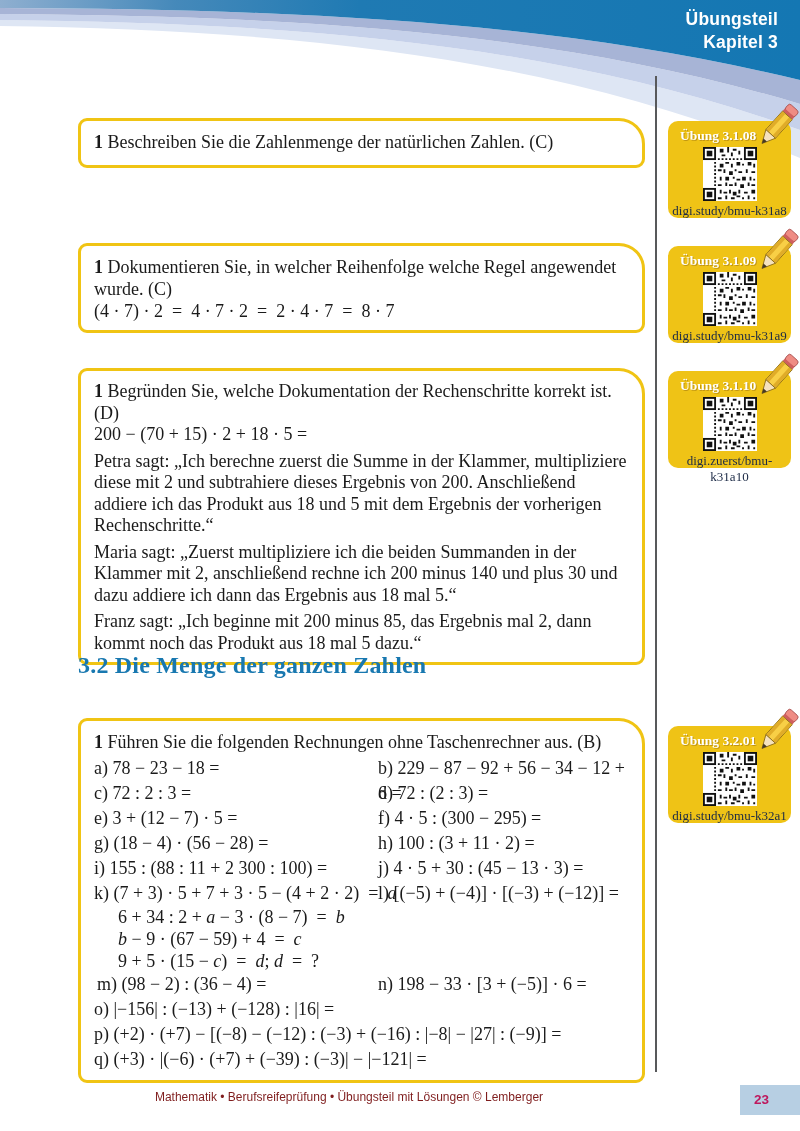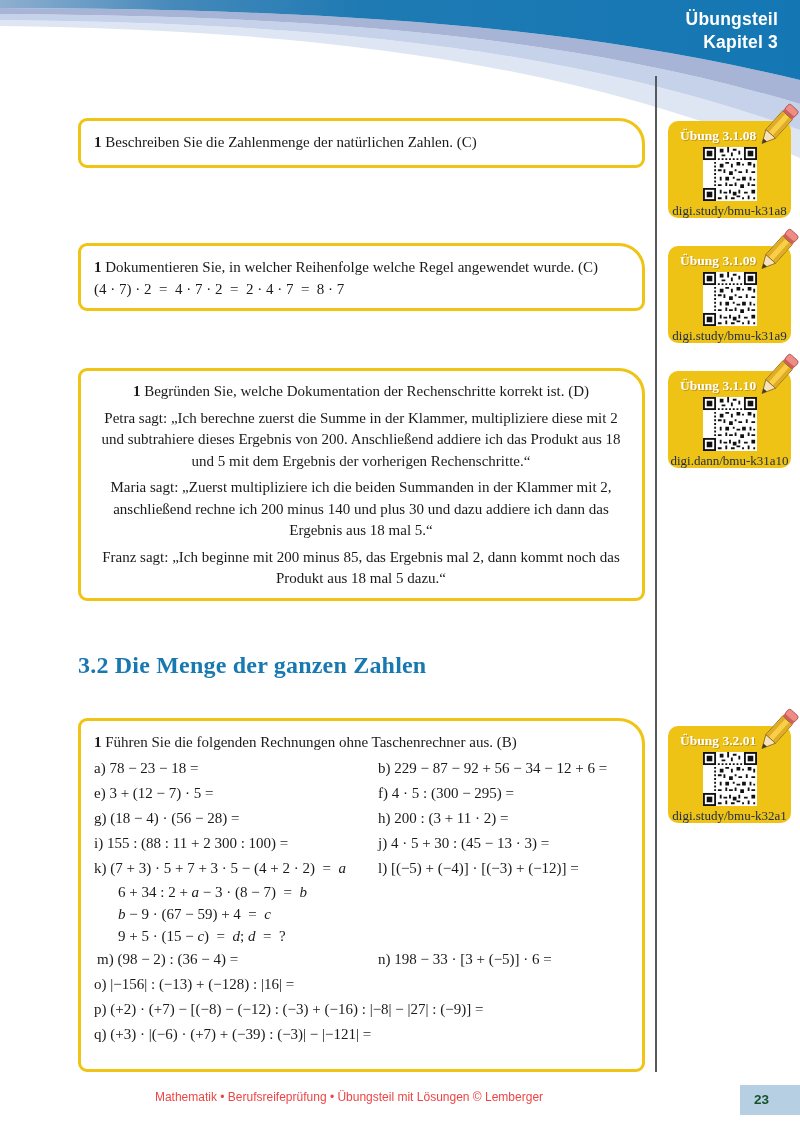--- a/index.html
+++ b/index.html
@@ -11,21 +11,21 @@
   .hdr-title{position:absolute;top:8px;right:22px;text-align:right;color:#fff;
              font-family:"Liberation Sans",sans-serif;font-weight:bold;
              font-size:17.5px;line-height:23px;letter-spacing:.2px;}
 
   
   .vline{position:absolute;left:655px;top:76px;width:2px;height:996px;background:#58595b;}
 
   
   .exbox{position:absolute;left:78px;width:567px;box-sizing:border-box;
          border:3px solid #f0c414;border-radius:9px 26px 9px 9px;background:#fff;
-         padding:10px 14px 8px 13px;font-size:15px;line-height:22px;}
+         padding:10px 14px 8px 13px;font-size:18px;line-height:22px;}
   .exbox .num{font-weight:bold;}
   .formula{white-space:pre-wrap;}
   .para{margin-top:5px;}
 
   
   .b4-title{margin-bottom:3px;}
   .row{position:relative;line-height:25px;}
   .col-l{display:inline-block;}
   .col-r{position:absolute;left:284px;top:0;white-space:pre-wrap;}
   .itemline{white-space:pre-wrap;}
@@ -42,25 +42,25 @@
   .tab-label{margin:7px 0 0 12px;color:#fff;font-weight:bold;font-size:13.5px;
              text-shadow:1px 1px 0 #c09512;}
   .qr{display:block;width:54px;height:54px;margin:3px auto 0;}
   .tab-url{text-align:center;font-size:13px;color:#1c2a46;margin-top:2px;}
   .pencil{position:absolute;right:-6px;top:-22px;width:46px;height:52px;
           transform:rotate(42deg);transform-origin:50% 60%;}
   .pencil svg{width:18px;height:50px;display:block;margin:0 auto;}
 
   
   .footer-text{position:absolute;left:0;right:110px;top:1090px;text-align:center;
-               font-family:"Liberation Sans",sans-serif;font-size:12px;color:#ef4444;margin-left:8px;}
+               font-family:"Liberation Sans",sans-serif;font-size:12px;color:#7f1d1d;margin-left:8px;}
   .page-num{position:absolute;left:740px;top:1085px;width:60px;height:30px;
             background:#b7cfe3;box-sizing:border-box;padding-left:14px;
             font-family:"Liberation Sans",sans-serif;font-weight:bold;
-            font-size:13.5px;line-height:30px;color:#14532d;}
+            font-size:13.5px;line-height:30px;color:#be185d;}
   .defs-holder{position:absolute;width:0;height:0;overflow:hidden;}
 </style>
 </head>
 <body>
 
 <svg class="defs-holder" aria-hidden="true">
   <defs>
     <g id="qr-sym">
       <rect x="-1.5" y="-1.5" width="32" height="32" fill="#fff"></rect>
       <g fill="#111">
@@ -125,43 +125,48 @@
 
   <div class="exbox" style="top:118px;min-height:50px;">
     <div><span class="num">1</span> <span>Beschreiben Sie die Zahlenmenge der natürlichen Zahlen. (C)</span></div>
   </div>
 
   <div class="exbox" style="top:243px;min-height:68px;">
     <div><span class="num">1</span> <span>Dokumentieren Sie, in welcher Reihenfolge welche Regel angewendet wurde. (C)</span></div>
     <div class="formula">(4 · 7) · 2  =  4 · 7 · 2  =  2 · 4 · 7  =  8 · 7</div>
   </div>
 
-  <div class="exbox" style="top:368px;min-height:228px;line-height:21.5px;text-align:center;">
+  <div class="exbox" style="top:368px;min-height:228px;line-height:21.5px;">
     <div><span class="num">1</span> <span>Begründen Sie, welche Dokumentation der Rechenschritte korrekt ist. (D)</span></div>
+    <div class="formula">200 − (70 + 15) · 2 + 18 · 5 =</div>
     <div class="para">Petra sagt: „Ich berechne zuerst die Summe in der Klammer, multipliziere diese mit 2 und subtrahiere dieses Ergebnis von 200. Anschließend addiere ich das Produkt aus 18 und 5 mit dem Ergebnis der vorherigen Rechenschritte.“</div>
     <div class="para">Maria sagt: „Zuerst multipliziere ich die beiden Summanden in der Klammer mit 2, anschließend rechne ich 200 minus 140 und plus 30 und dazu addiere ich dann das Ergebnis aus 18 mal 5.“</div>
     <div class="para">Franz sagt: „Ich beginne mit 200 minus 85, das Ergebnis mal 2, dann kommt noch das Produkt aus 18 mal 5 dazu.“</div>
   </div>
 
   <div class="section-heading">3.2 Die Menge der ganzen Zahlen</div>
 
   <div class="exbox" style="top:718px;min-height:354px;">
     <div class="b4-title"><span class="num">1</span> <span>Führen Sie die folgenden Rechnungen ohne Taschenrechner aus. (B)</span></div>
 
     <div class="row">
       <span class="col-l itemline">a) 78 − 23 − 18 =</span>
       <span class="col-r">b) 229 − 87 − 92 + 56 − 34 − 12 + 6 =</span>
     </div>
     <div class="row">
+      <span class="col-l itemline">c) 72 : 2 : 3 =</span>
+      <span class="col-r">d) 72 : (2 : 3) =</span>
+    </div>
+    <div class="row">
       <span class="col-l itemline">e) 3 + (12 − 7) · 5 =</span>
       <span class="col-r">f) 4 · 5 : (300 − 295) =</span>
     </div>
     <div class="row">
       <span class="col-l itemline">g) (18 − 4) · (56 − 28) =</span>
-      <span class="col-r">h) 200 : (3 + 11 · 2) =</span>
+      <span class="col-r">h) 100 : (3 + 11 · 2) =</span>
     </div>
     <div class="row">
       <span class="col-l itemline">i) 155 : (88 : 11 + 2 300 : 100) =</span>
       <span class="col-r">j) 4 · 5 + 30 : (45 − 13 · 3) =</span>
     </div>
 
     <div class="row">
       <span class="col-l itemline"><span>k) (7 + 3) · 5 + 7 + 3 · 5 − (4 + 2 · 2)  =  </span><span class="var">a</span></span>
       <span class="col-r">l) [(−5) + (−4)] · [(−3) + (−12)] =</span>
     </div>
@@ -208,21 +213,21 @@
   <div class="tab" style="top:371px;">
     <div class="pencil">
         <svg viewBox="0 0 18 58">
           <use href="#pencil-sym"></use>
         </svg>
       </div>
     <div class="tab-label">Übung 3.1.10</div>
     <svg class="qr" viewBox="0 0 29 29">
         <use href="#qr-sym"></use>
       </svg>
-    <div class="tab-url">digi.dann/bmu-k31a10</div>
+    <div class="tab-url">digi.zuerst/bmu-k31a10</div>
   </div>
 
   <div class="tab" style="top:726px;">
     <div class="pencil">
         <svg viewBox="0 0 18 58">
           <use href="#pencil-sym"></use>
         </svg>
       </div>
     <div class="tab-label">Übung 3.2.01</div>
     <svg class="qr" viewBox="0 0 29 29">

